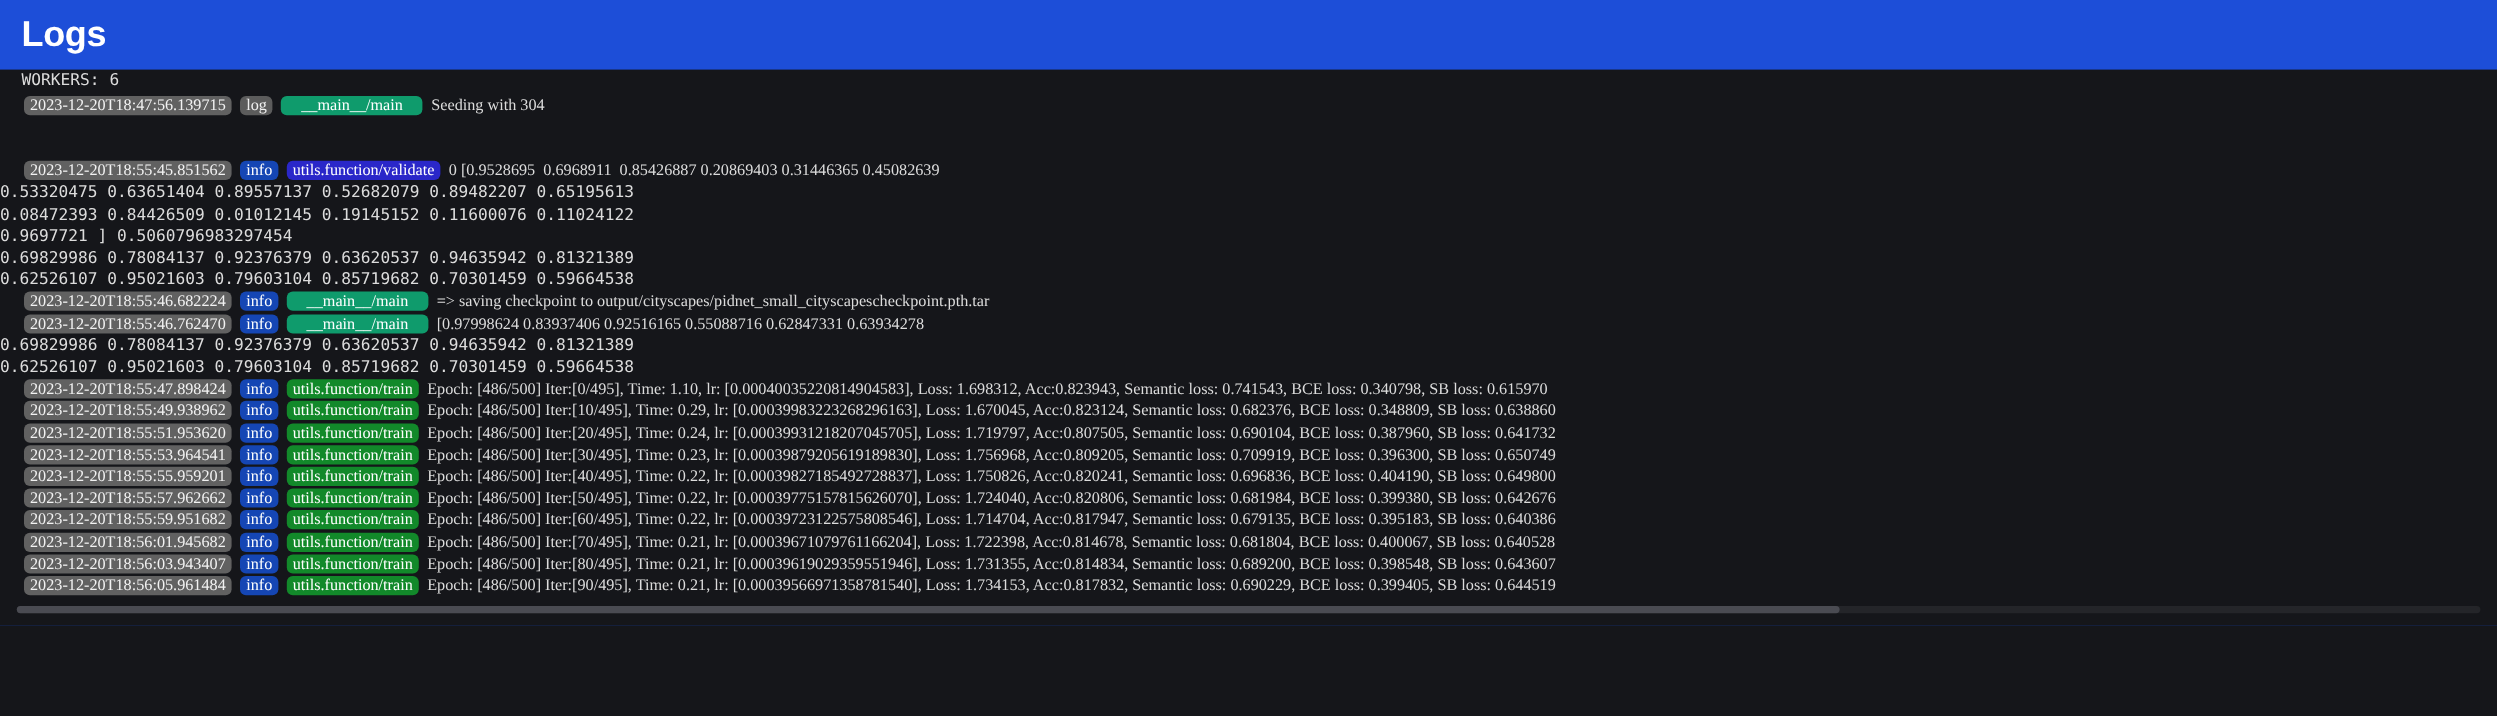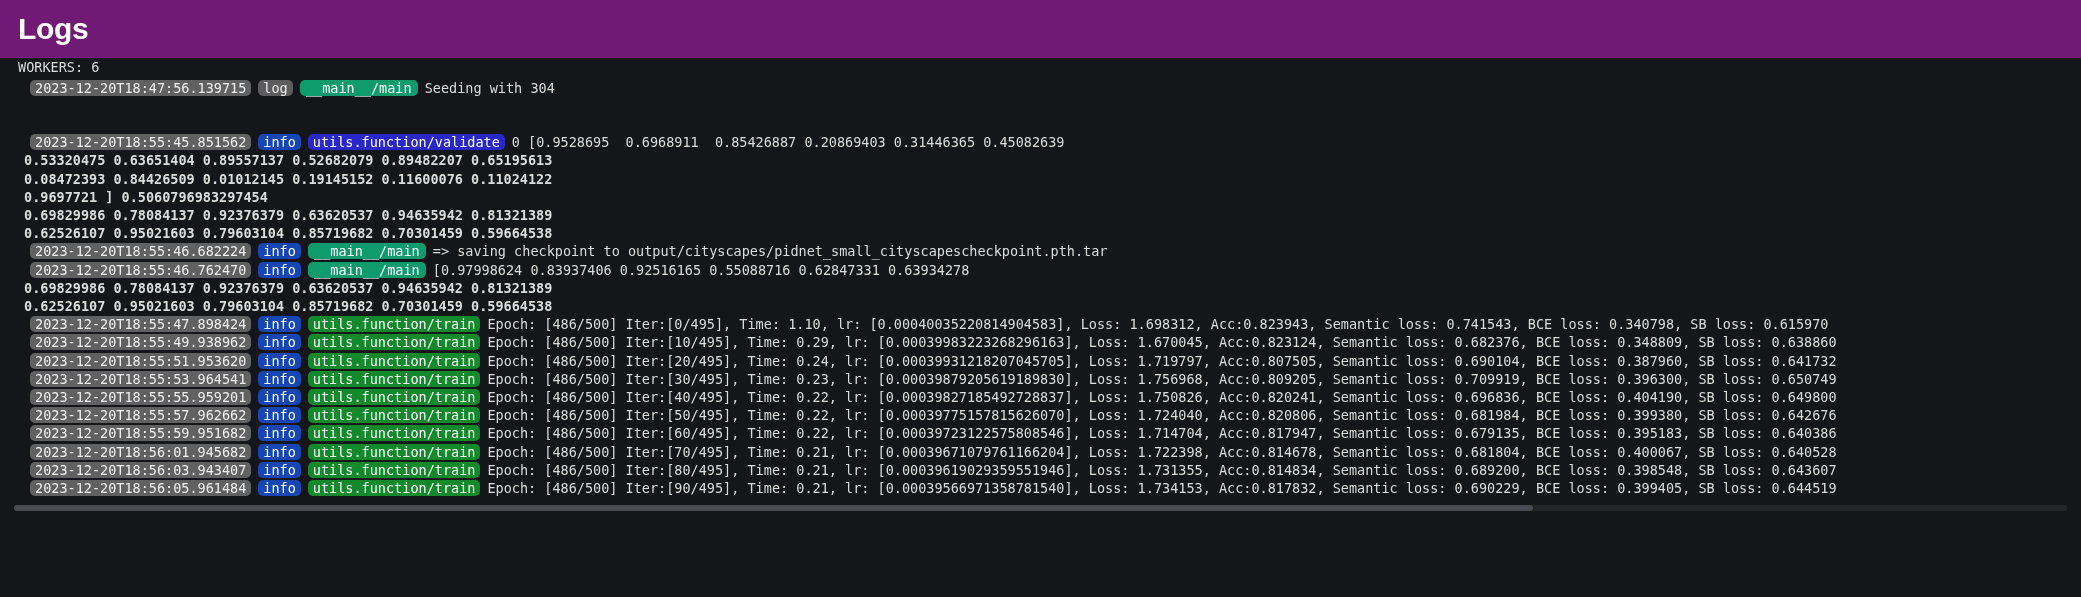--- a/index.html
+++ b/index.html
@@ -11,21 +11,21 @@
     overflow: hidden;
   }
   body {
     font-family: "DejaVu Sans Mono", "Liberation Mono", monospace;
     color: #e8e8e8;
   }
   .page {
     position: relative;
     width: 2081px;
     height: 521px;
-    background: #701a75;
+    background: #1d4ed8;
     box-sizing: border-box;
     overflow: hidden;
   }
   .page-title {
     font-family: "Liberation Sans", sans-serif;
     font-size: 30px;
     font-weight: 700;
     color: #ffffff;
     letter-spacing: -0.3px;
     padding: 10px 0 0 18px;
@@ -45,22 +45,23 @@
     font-size: 13.5px;
     line-height: 18px;
     color: #dcdcdc;
     padding: 0 0 3px 18px;
     white-space: pre;
   }
   .log-line {
     font-size: 13.5px;
     line-height: 18.2px;
     white-space: pre;
-    padding-left: 30px;
+    padding-left: 20px;
     color: #dcdcdc;
+    font-family: Liberation Serif, serif;
   }
   .badge {
     display: inline-block;
     border-radius: 5px;
     padding: 0px 5px;
     line-height: 16px;
     font-size: 13.5px;
     vertical-align: baseline;
     white-space: pre;
   }
@@ -91,23 +92,21 @@
     background: #12892a;
     color: #ffffff;
   }
   .msg {
     color: #dcdcdc;
   }
   .cont-line {
     font-size: 13.5px;
     line-height: 18.2px;
     white-space: pre;
-    padding-left: 24px;
     color: #dcdcdc;
-    font-weight: bold;
   }
   .sep {
     display: inline-block;
     width: 7px;
   }
   .scrollbar-track {
     position: absolute;
     left: 14px;
     right: 14px;
     bottom: 10px;

